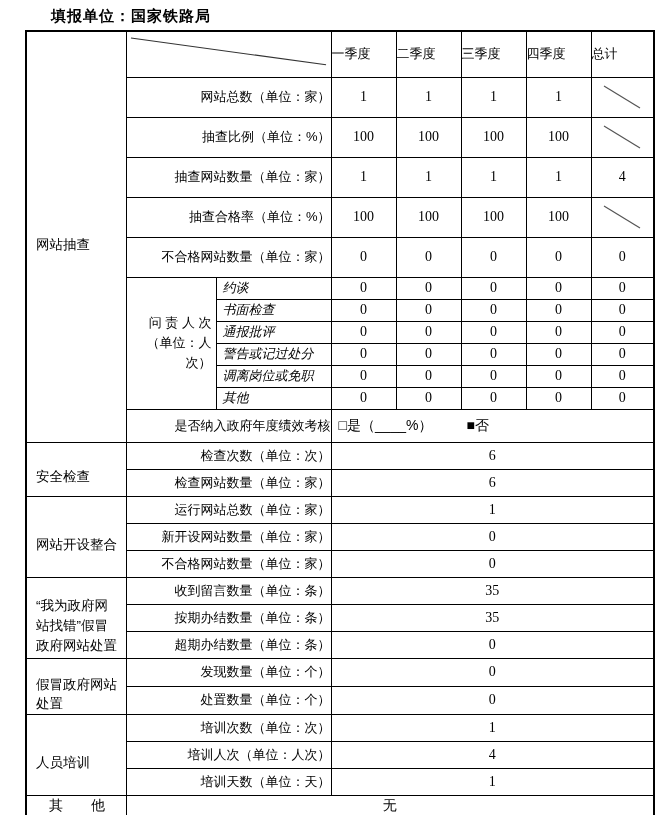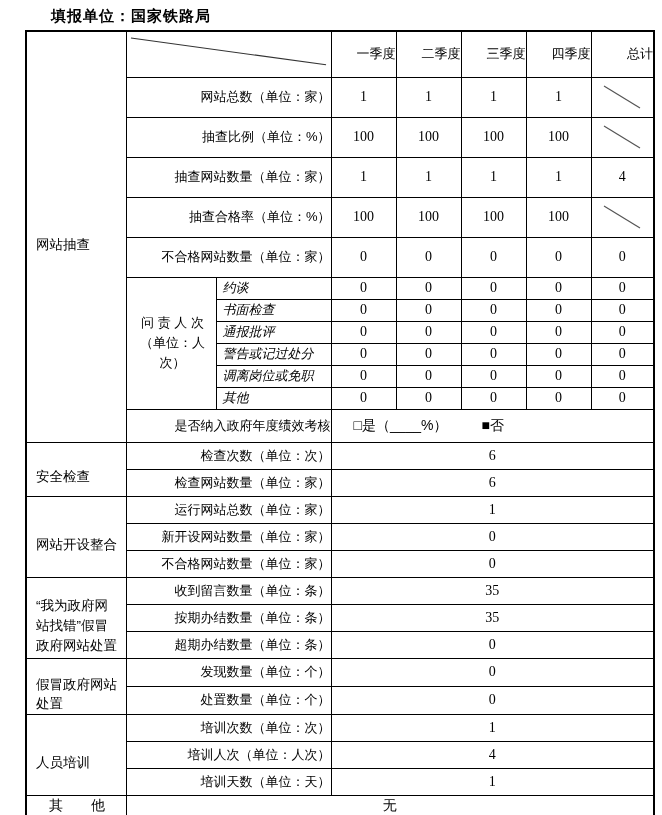--- a/index.html
+++ b/index.html
@@ -5,30 +5,30 @@
   html,body{margin:0;padding:0;background:#fff;color:#000;}
   body{width:662px;height:815px;font-family:"Liberation Sans",sans-serif;overflow:hidden;}
   .title{font-family:"Liberation Serif",serif;font-weight:bold;font-size:15px;
          margin:7px 0 4px 51px;letter-spacing:1px;}
   table{border-collapse:collapse;table-layout:fixed;margin-left:25px;
         border:2px solid #000;}
   td{border:1px solid #000;padding:0;vertical-align:middle;overflow:hidden;}
   tr.r45{height:45px} tr.r40{height:40px} tr.r22{height:22px}
   tr.r33{height:33px} tr.r27{height:27px}
   .cat{font-size:13.5px;text-align:left;padding:16px 5px 0 9px;line-height:1.45;}
-  .subcat{font-size:13px;text-align:center;padding:0 4px 0 7px;line-height:1.55;}
+  .subcat{font-size:13px;text-align:right;padding:0 4px 0 7px;line-height:1.55;}
   .lbl{font-size:13px;text-align:right;padding-left:8px;white-space:nowrap;}
   .lbl2{font-size:13px;text-align:left;padding-left:6px;white-space:nowrap;font-style:italic;}
   .num{font-family:"Liberation Serif",serif;font-size:14px;text-align:center;}
-  .qh{font-size:13px;text-align:right;}
+  .qh{font-size:13px;text-align:left;}
   .diag{position:relative;}
   .diag svg{display:block;width:100%;height:100%;}
   .slash-cell{text-align:center;}
   .slash-cell svg{display:inline-block;vertical-align:middle;}
-  .assess{font-size:14px;text-align:left;padding-left:22px;white-space:nowrap;}
+  .assess{font-size:14px;text-align:left;padding-left:7px;white-space:nowrap;}
   .assess .no-opt{margin-left:34px;}
   .center-val{font-family:"Liberation Serif",serif;font-size:14px;text-align:center;}
   .other-lbl{font-size:14px;text-align:left;padding-left:22px;}
 </style>
 </head>
 <body>
 
 <div class="title">填报单位：国家铁路局</div>
 
 <table>

